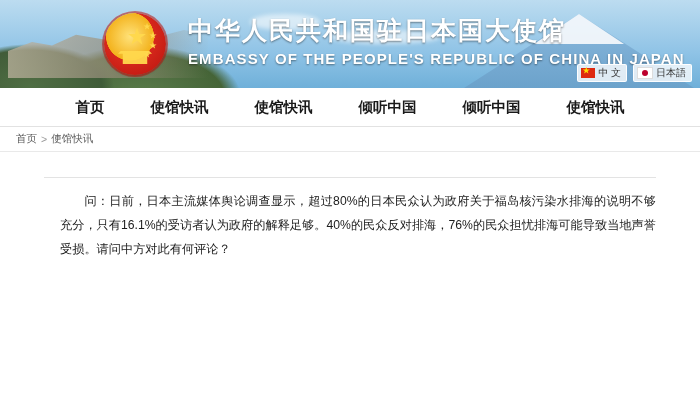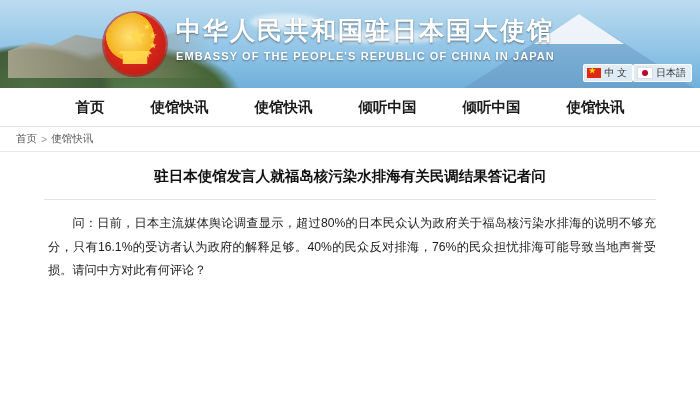--- a/index.html
+++ b/index.html
@@ -107,44 +107,45 @@
     bottom: 11px;
     width: 34px;
     height: 13px;
     background: #ffd84d;
     clip-path: polygon(8% 0, 92% 0, 100% 22%, 86% 22%, 86% 100%, 14% 100%, 14% 22%, 0 22%);
     opacity: .95;
   }
 
   .banner-titles {
     position: absolute;
-    left: 176px;
+    left: 188px;
     top: 16px;
     color: #fff;
     text-shadow: 0 1px 2px rgba(0,0,0,.45);
   }
   .banner-titles .cn {
     font-size: 25px;
     font-weight: bold;
     letter-spacing: 2px;
     line-height: 1.15;
   }
   .banner-titles .en {
     margin-top: 5px;
-    font-size: 11px;
+    font-size: 15px;
     letter-spacing: 1.1px;
     font-weight: bold;
   }
 
   .lang-switch {
     position: absolute;
     right: 8px;
     top: 64px;
     display: flex;
     align-items: center;
+    gap: 6px;
     font-size: 10px;
   }
   .lang-item {
     display: flex;
     align-items: center;
     gap: 3px;
     background: rgba(255,255,255,.78);
     border: 1px solid rgba(255,255,255,.9);
     border-radius: 2px;
     padding: 1px 5px 1px 3px;
@@ -239,21 +240,21 @@
     background: #e3e3e3;
   }
   .body {
     margin-top: 12px;
     font-size: 12.2px;
     line-height: 1.95;
     color: #1c1c1c;
     text-align: justify;
   }
   .body p {
-    margin: 0 0 6px 4px;
+    margin: 0 0 6px 16px;
     text-indent: 2em;
   }
 </style>
 </head>
 <body>
 
 <div class="banner">
   <div class="sky"></div>
   <div class="hill-left"></div>
   <div class="wall"></div>
@@ -298,18 +299,17 @@
 </div>
 
 <div class="crumbs">
   <a href="#">首页</a>
   <span class="sep">&gt;</span>
   <a href="#">使馆快讯</a>
 </div>
 <div class="crumb-divider"></div>
 
 <div class="article">
-  <h1>驻日本使馆发言人就福岛核污染水排海有关民调结果答记者问</h1>
   <div class="divider"></div>
   <div class="body">
     <p>问：日前，日本主流媒体舆论调查显示，超过80%的日本民众认为政府关于福岛核污染水排海的说明不够充分，只有16.1%的受访者认为政府的解释足够。40%的民众反对排海，76%的民众担忧排海可能导致当地声誉受损。请问中方对此有何评论？</p>
   </div>
 </div>
 
 </body></html>

